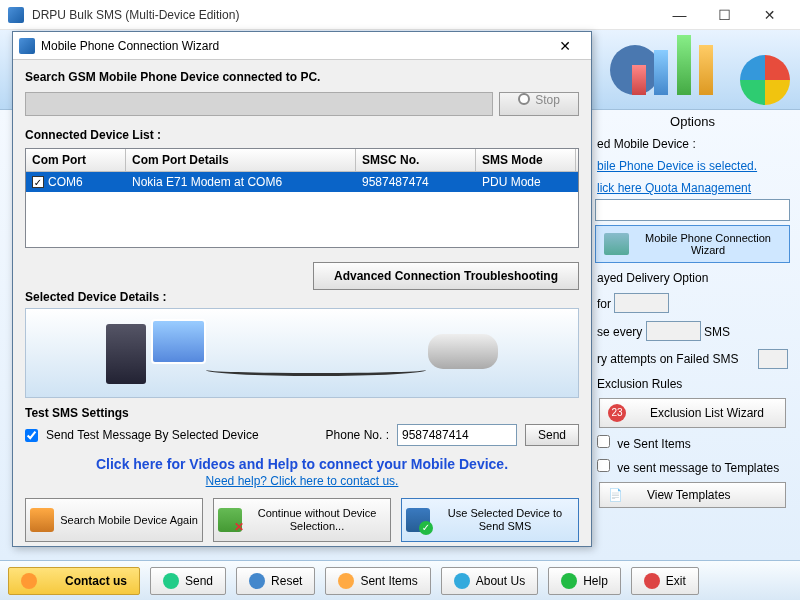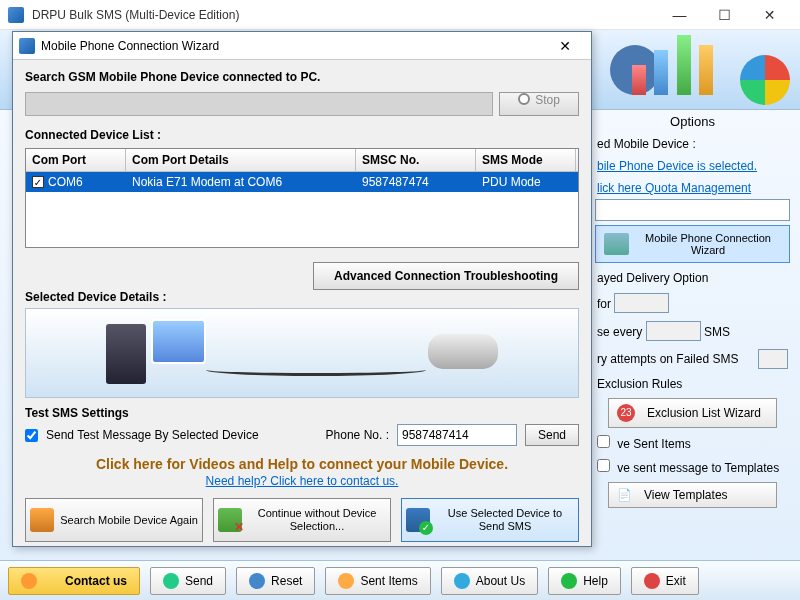--- a/index.html
+++ b/index.html
@@ -19,21 +19,21 @@
 .content { position: absolute; top: 110px; left: 0; right: 0; bottom: 40px; background: linear-gradient(180deg,#f4f9ff,#e2effc); padding: 8px; }
 
 .options-panel { position: absolute; right: 10px; top: 0; width: 195px; }
 .options-title { text-align: center; font-weight: normal; font-size: 13px; padding: 4px 0; }
 .opt-row { font-size: 12px; padding: 4px 2px; text-align: left; }
 .link { color: #0066cc; text-decoration: underline; cursor: pointer; }
 .combo { width: 100%; height: 22px; border: 1px solid #7a9ab5; background: #fff; }
 .wizard-btn { display: flex; align-items: center; gap: 6px; padding: 6px 8px; border: 1px solid #4a90d9; background: #cfe7ff; font-size: 11px; text-align: center; margin: 4px 0; }
 .wizard-icon { width: 28px; height: 22px; background: linear-gradient(#8bc,#5a9); border-radius: 2px; }
 .opt-input { width: 55px; height: 20px; border: 1px solid #7a9ab5; background: #f0f0f0; }
-.opt-btn { display: flex; align-items: center; gap: 12px; padding: 5px 8px; border: 1px solid #999; background: linear-gradient(#fff,#e8e8e8); font-size: 12px; margin: 3px 13px; }
+.opt-btn { display: flex; align-items: center; gap: 24px; padding: 5px 8px; border: 1px solid #999; background: linear-gradient(#fff,#e8e8e8); font-size: 12px; margin: 3px 4px; }
 .opt-check { margin-right: 4px; }
 .x-badge { display:inline-block; width:18px; height:18px; border-radius:50%; background:#d44; color:#fff; font-size:10px; line-height:18px; text-align:center; }
 
 .footer-bar { position: absolute; bottom: 0; left: 0; right: 0; height: 40px; background: linear-gradient(180deg,#f8fcff,#d8e8f6); border-top: 1px solid #a0c0dc; display: flex; align-items: center; padding: 0 8px; gap: 10px; }
 .footer-btn { display: flex; align-items: center; gap: 6px; padding: 5px 12px; border: 1px solid #999; background: linear-gradient(#fff,#e8e8e8); font-size: 12px; border-radius: 2px; }
 .footer-btn.contact { background: linear-gradient(#ffe27a,#f6c93f); border-color: #caa030; font-weight: bold; gap: 28px; }
 .footer-icon { width: 16px; height: 16px; border-radius: 50%; }
 .fi-send { background: #2c8; } .fi-reset { background: #48c; } .fi-sent { background: #fa4; } .fi-about { background: #3ad; } .fi-help { background: #2b4; } .fi-exit { background: #d44; }
 .fi-contact { background: #f93; }
 
@@ -69,21 +69,21 @@
 .monitor { position:absolute; left:125px; top:10px; width:55px; height:45px; background:linear-gradient(#9cf,#58d); border:2px solid #fff; border-radius:4px; }
 .phone-dev { position:absolute; right:80px; top:25px; width:70px; height:35px; background:linear-gradient(#eee,#aaa); border-radius:15px; }
 .cable { position:absolute; left:180px; top:55px; width:220px; height:12px; border-bottom:3px solid #333; border-radius:0 0 50% 50%; }
 
 .test-section { margin-top: 8px; font-size: 12px; }
 .test-title { font-weight: bold; }
 .test-row { display: flex; align-items: center; gap: 8px; margin-top: 4px; }
 .phone-input { width: 120px; height: 22px; border: 1px solid #7a9ab5; padding: 0 4px; font-size: 12px; }
 .send-btn { padding: 3px 12px; font-size: 12px; background: linear-gradient(#fdfdfd,#e0e0e0); border: 1px solid #888; }
 
-.help-link { text-align: center; font-weight: bold; color: #a16207; font-size: 14px; margin-top: 10px; }
+.help-link { text-align: center; font-weight: bold; color: #1d4ed8; font-size: 14px; margin-top: 10px; }
 .contact-link { text-align: center; font-size: 12px; margin-top: 2px; }
 
 .action-row { display: flex; gap: 10px; margin-top: 10px; }
 .action-btn { flex: 1; display: flex; align-items: center; justify-content: center; gap: 6px; padding: 8px 4px; border: 1px solid #888; background: linear-gradient(#fdfdfd,#e4e4e4); font-size: 11px; text-align: center; line-height: 1.2; }
 .action-btn.active { border: 1px solid #3a7ac0; background: linear-gradient(#eaf4ff,#d0e6fa); }
 .action-icon { width: 24px; height: 24px; background: linear-gradient(#6a4,#385); border-radius: 3px; flex-shrink:0; }
 .ai-search { background: linear-gradient(#fa4,#c72); }
 .ai-skip { background: linear-gradient(#6b5,#493); position:relative; }
 .ai-skip::after { content:"✕"; position:absolute; right:-2px; bottom:-2px; color:#d33; font-size:12px; font-weight:bold; }
 .ai-use { background: linear-gradient(#3a7ac0,#265d95); position:relative; }

